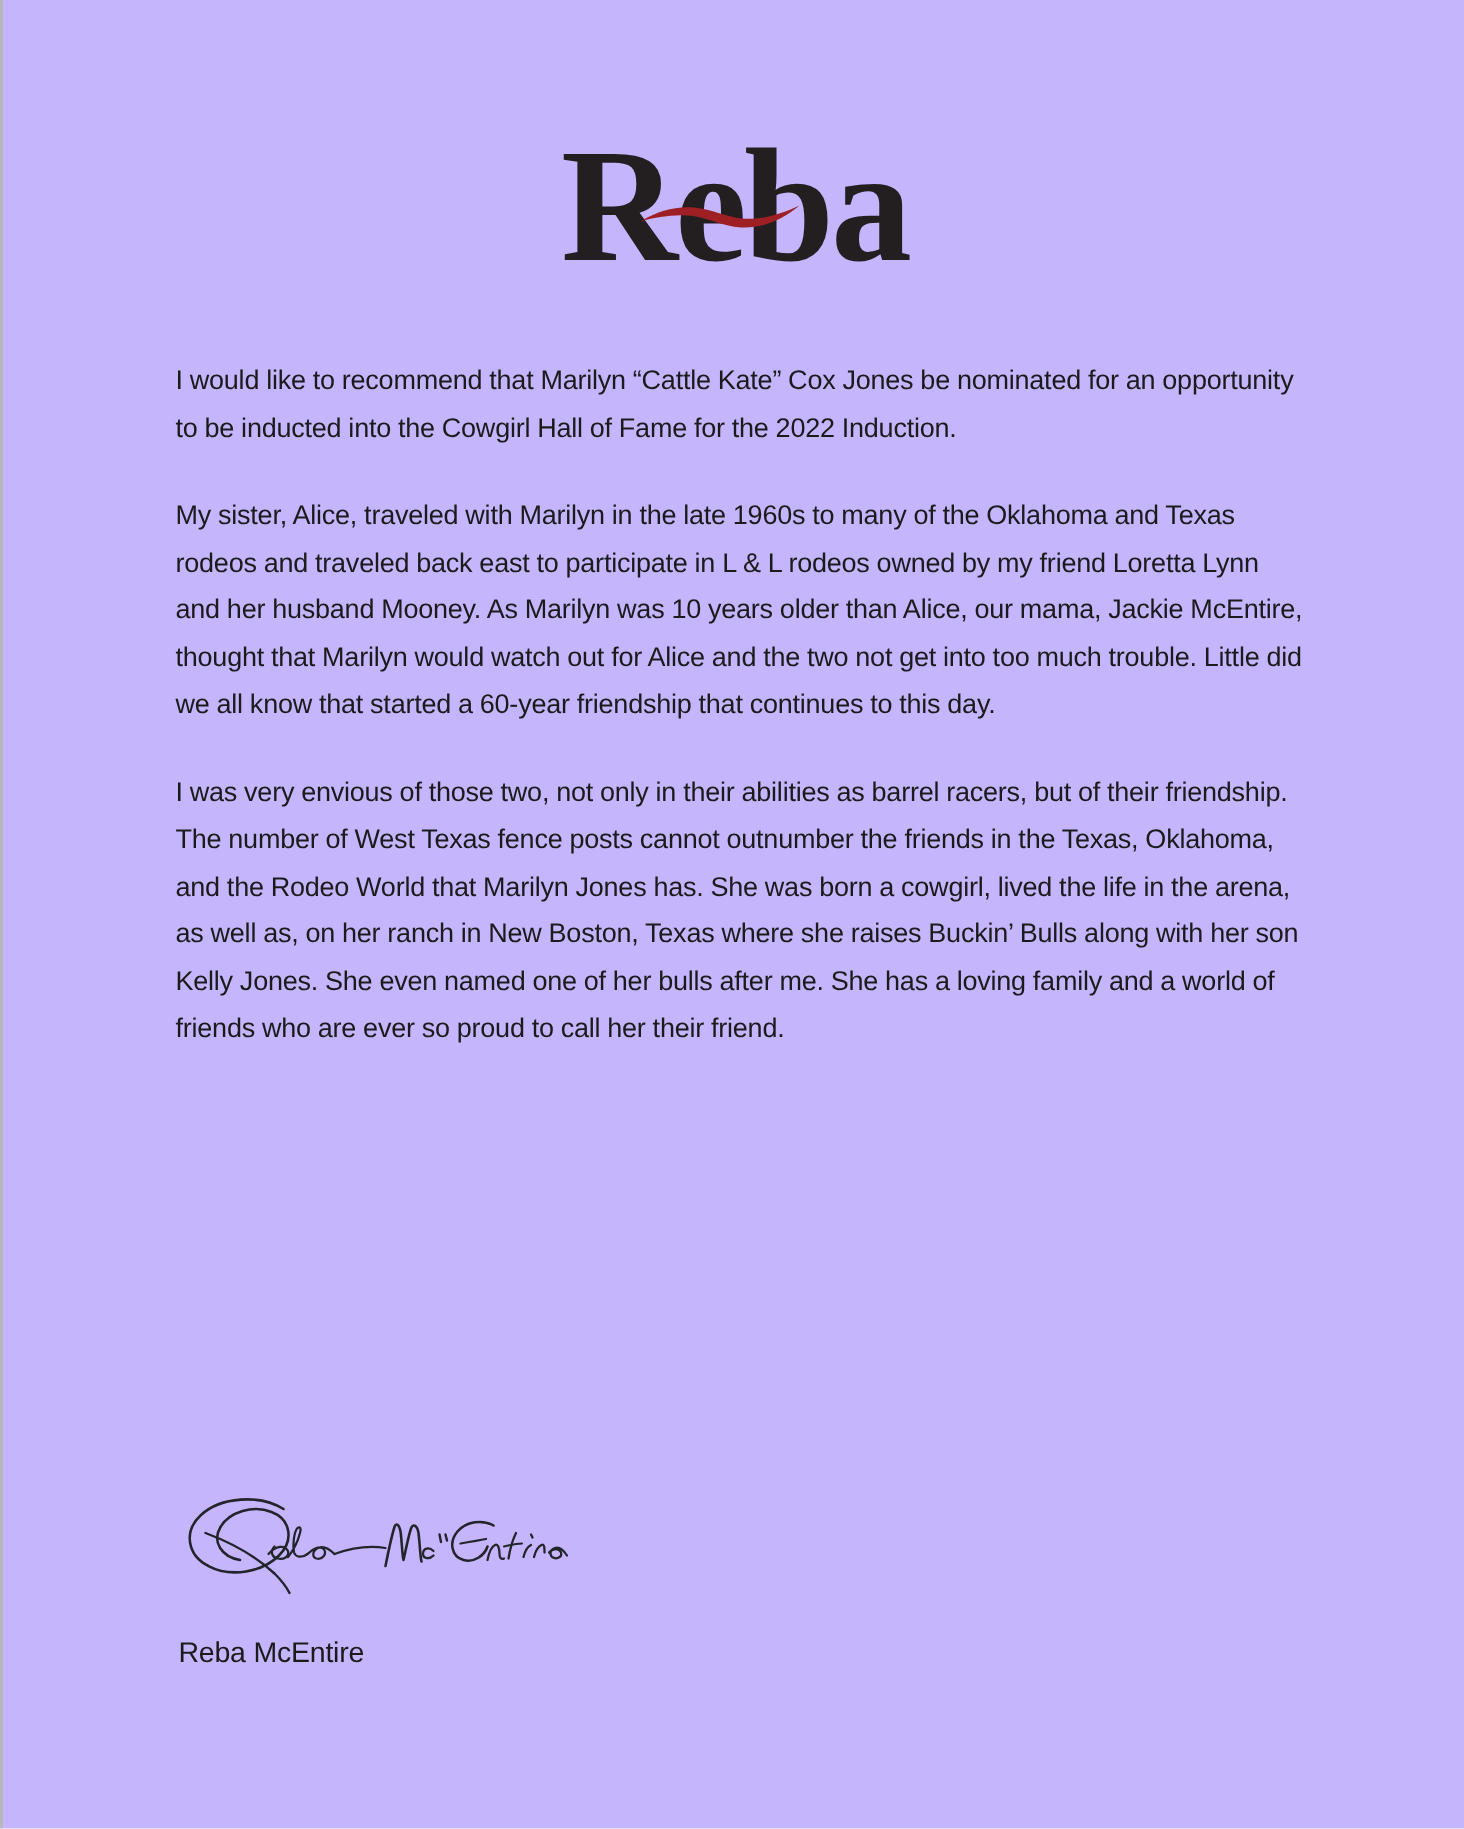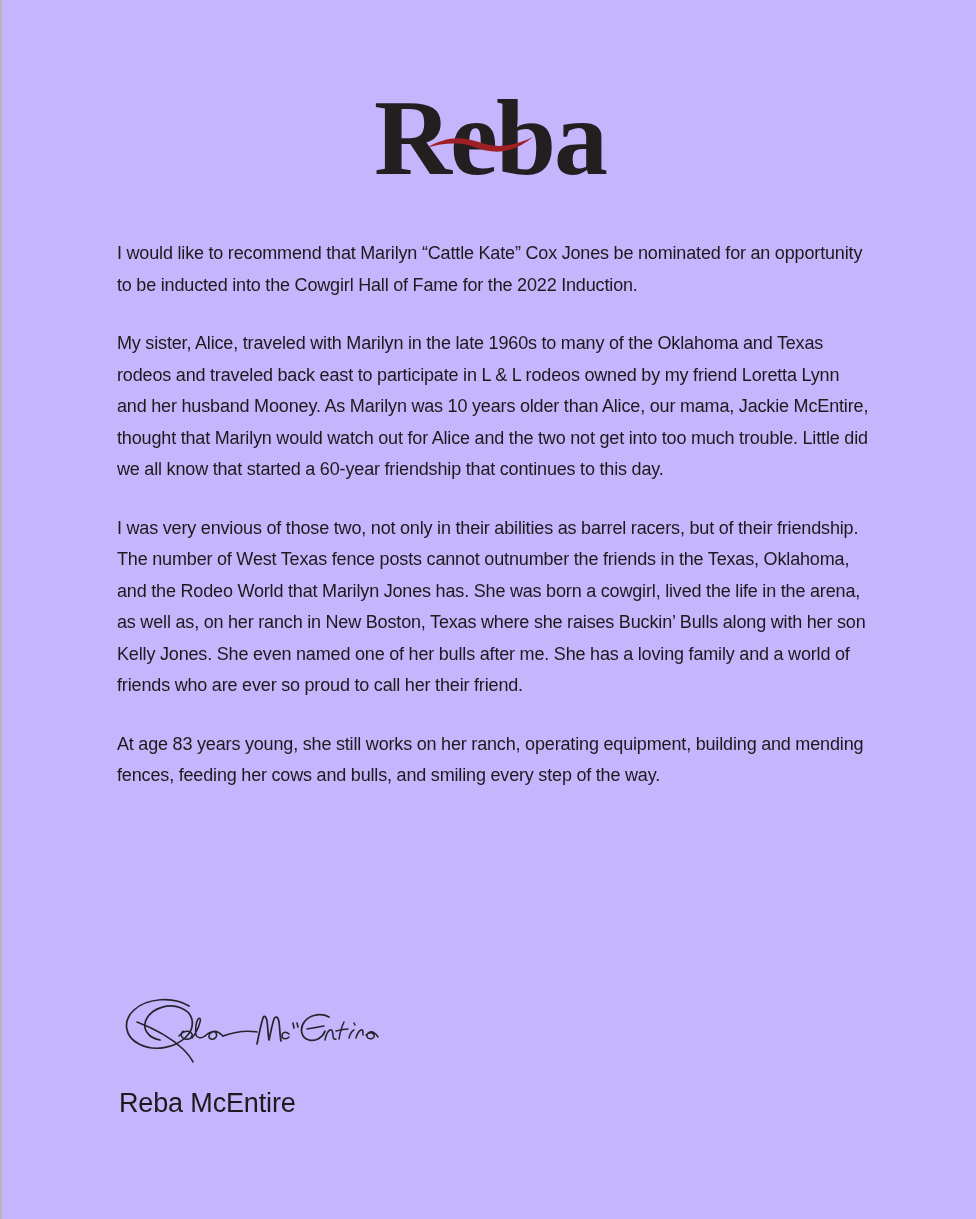--- a/index.html
+++ b/index.html
@@ -91,21 +91,21 @@
     display: block;
     width: 262px;
     height: 78px;
   }
 
   .signature-name {
     position: absolute;
     top: 1089px;
     left: 117px;
     font-family: "Liberation Sans", "DejaVu Sans", sans-serif;
-    font-size: 27px;
+    font-size: 19px;
     line-height: 28px;
     color: #1b1b1b;
     letter-spacing: -0.15px;
   }
 </style>
 </head>
 <body>
 
 <div class="page">
 
@@ -115,21 +115,20 @@
       <svg class="logo-swoosh" viewBox="0 0 112 26" xmlns="http://www.w3.org/2000/svg">
         <path d="M2 16.5 C 14 9.5, 26 6.2, 38 7.4 C 50 8.6, 58 13.4, 69 14.6 C 80 15.8, 93 13.1, 108 6.0 C 96 16.2, 82 21.4, 69 20.6 C 56 19.8, 47 14.0, 36 12.8 C 25 11.6, 13 13.4, 2 16.5 Z" fill="#9e1f24"></path>
       </svg>
     </div>
   </div>
 
   <div class="letter-body">
     <p>I would like to recommend that Marilyn “Cattle Kate” Cox Jones be nominated for an opportunity to be inducted into the Cowgirl Hall of Fame for the 2022 Induction.</p>
     <p>My sister, Alice, traveled with Marilyn in the late 1960s to many of the Oklahoma and Texas rodeos and traveled back east to participate in L &amp; L rodeos owned by my friend Loretta Lynn and her husband Mooney. As Marilyn was 10 years older than Alice, our mama, Jackie McEntire, thought that Marilyn would watch out for Alice and the two not get into too much trouble. Little did we all know that started a 60-year friendship that continues to this day.</p>
     <p>I was very envious of those two, not only in their abilities as barrel racers, but of their friendship. The number of West Texas fence posts cannot outnumber the friends in the Texas, Oklahoma, and the Rodeo World that Marilyn Jones has. She was born a cowgirl, lived the life in the arena, as well as, on her ranch in New Boston, Texas where she raises Buckin’ Bulls along with her son Kelly Jones. She even named one of her bulls after me. She has a loving family and a world of friends who are ever so proud to call her their friend.</p>
-    <p>At age 83 years young, she still works on her ranch, operating equipment, building and mending fences, feeding her cows and bulls, and smiling every step of the way.</p>
   </div>
 
   <div class="signature-block">
     <svg class="signature-svg" viewBox="0 0 262 78" xmlns="http://www.w3.org/2000/svg">
       <g fill="none" stroke="#23252b" stroke-linecap="round" stroke-linejoin="round">
 
         <path d="M72 14 C 56 4, 30 6, 17 18 C 5 29, 8 45, 22 52 C 37 60, 58 56, 69 45 C 79 35, 77 21, 64 16 C 52 11, 36 16, 30 26 C 24 36, 31 46, 43 48" stroke-width="1.7"></path>
 
         <path d="M20 30 C 36 36, 52 44, 66 57 C 71 62, 74 66, 76 70" stroke-width="1.6"></path>
 

